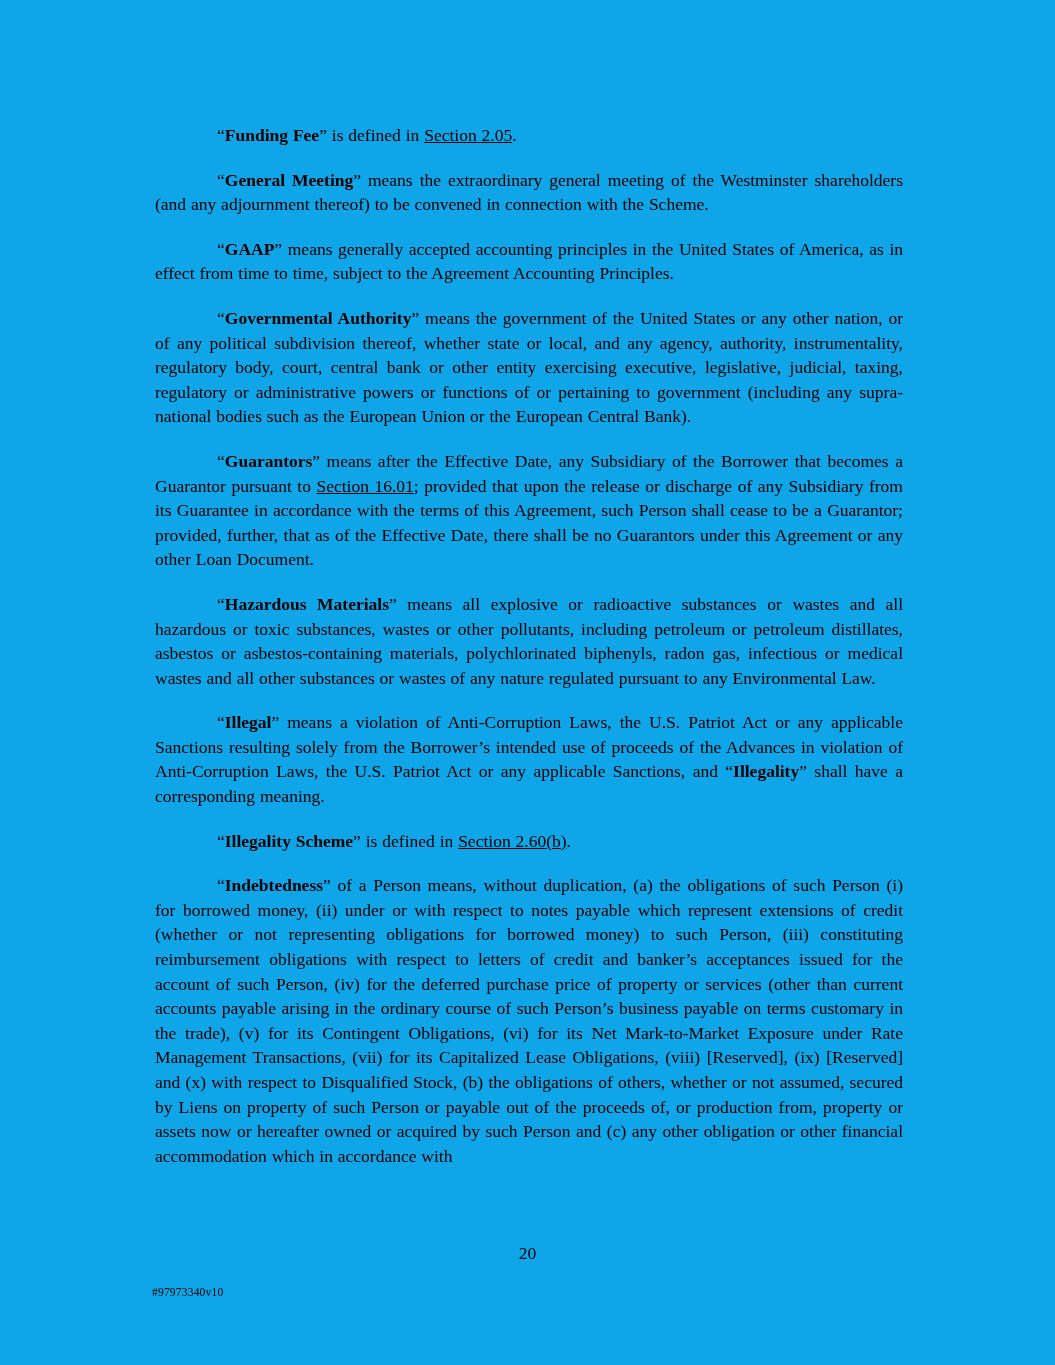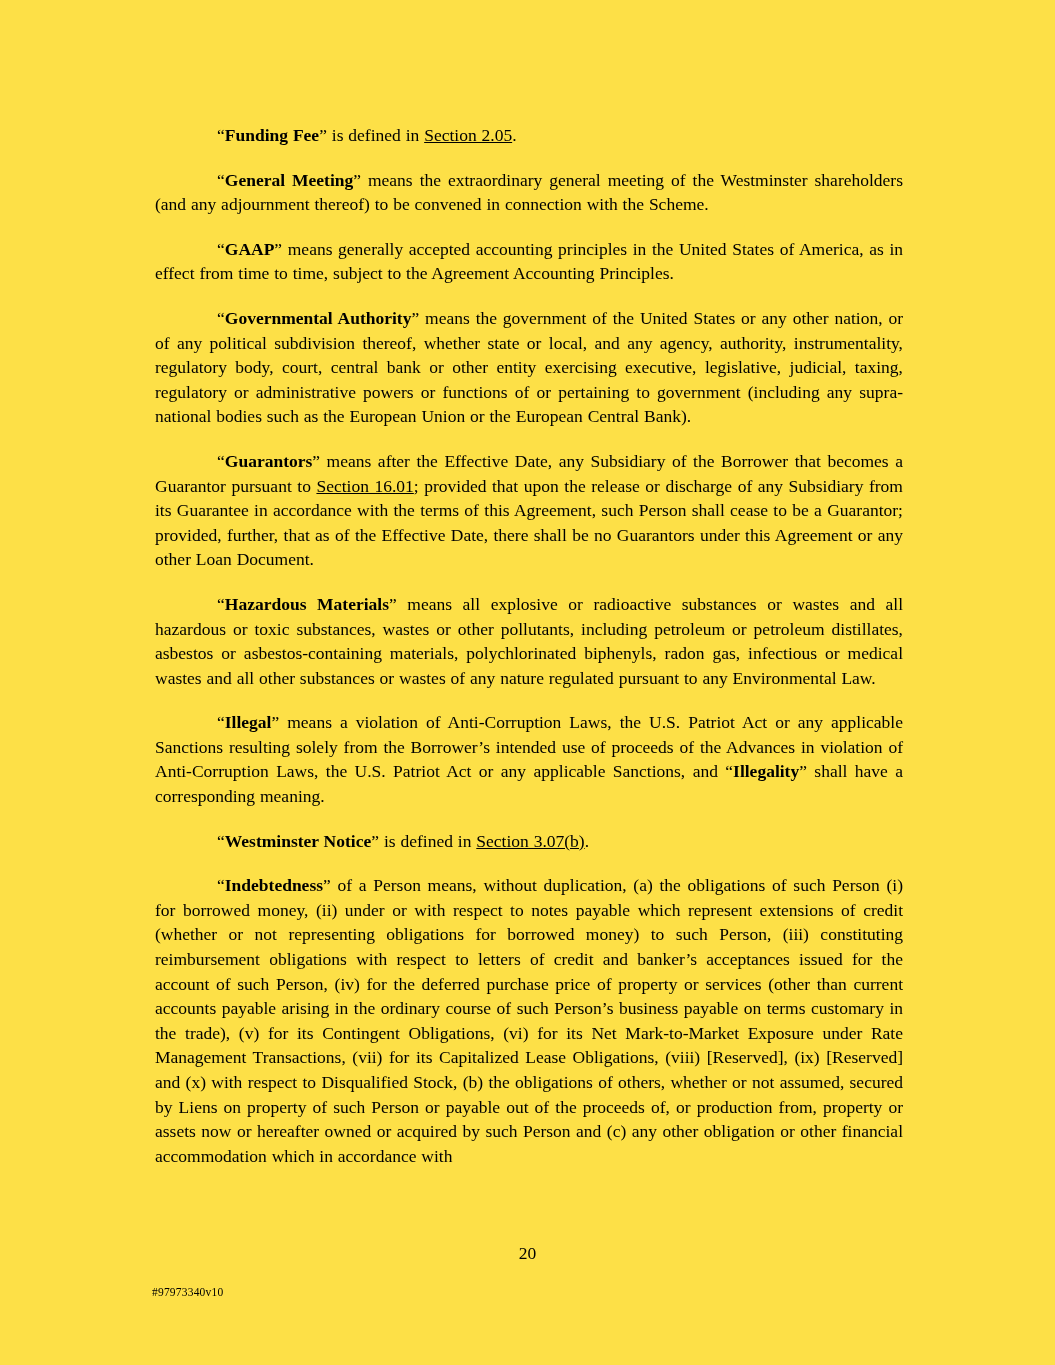--- a/index.html
+++ b/index.html
@@ -4,21 +4,21 @@
 <style>
   html, body {
     margin: 0;
     padding: 0;
     background: #ffffff;
   }
   .page {
     position: relative;
     width: 1055px;
     height: 1365px;
-    background: #fde047;
+    background: #0ea5e9;
     font-family: "Liberation Serif", "DejaVu Serif", serif;
     color: #000000;
     overflow: hidden;
   }
   .content {
     position: absolute;
     top: 123px;
     left: 155px;
     width: 748px;
   }
@@ -54,18 +54,18 @@
 
 <div class="page">
   <div class="content">
       <p class="para"><span>“</span><span class="bold">Funding Fee</span><span>” is defined in </span><span class="underline">Section 2.05</span><span>.</span></p>
       <p class="para"><span>“</span><span class="bold">General Meeting</span><span>” means the extraordinary general meeting of the Westminster shareholders (and any adjournment thereof) to be convened in connection with the Scheme.</span></p>
       <p class="para"><span>“</span><span class="bold">GAAP</span><span>” means generally accepted accounting principles in the United States of America, as in effect from time to time, subject to the Agreement Accounting Principles.</span></p>
       <p class="para"><span>“</span><span class="bold">Governmental Authority</span><span>” means the government of the United States or any other nation, or of any political subdivision thereof, whether state or local, and any agency, authority, instrumentality, regulatory body, court, central bank or other entity exercising executive, legislative, judicial, taxing, regulatory or administrative powers or functions of or pertaining to government (including any supra-national bodies such as the European Union or the European Central Bank).</span></p>
       <p class="para"><span>“</span><span class="bold">Guarantors</span><span>” means after the Effective Date, any Subsidiary of the Borrower that becomes a Guarantor pursuant to </span><span class="underline">Section 16.01</span><span>; provided that upon the release or discharge of any Subsidiary from its Guarantee in accordance with the terms of this Agreement, such Person shall cease to be a Guarantor; provided, further, that as of the Effective Date, there shall be no Guarantors under this Agreement or any other Loan Document.</span></p>
       <p class="para"><span>“</span><span class="bold">Hazardous Materials</span><span>” means all explosive or radioactive substances or wastes and all hazardous or toxic substances, wastes or other pollutants, including petroleum or petroleum distillates, asbestos or asbestos-containing materials, polychlorinated biphenyls, radon gas, infectious or medical wastes and all other substances or wastes of any nature regulated pursuant to any Environmental Law.</span></p>
       <p class="para"><span>“</span><span class="bold">Illegal</span><span>” means a violation of Anti-Corruption Laws, the U.S. Patriot Act or any applicable Sanctions resulting solely from the Borrower’s intended use of proceeds of the Advances in violation of Anti-Corruption Laws, the U.S. Patriot Act or any applicable Sanctions, and “</span><span class="bold">Illegality</span><span>” shall have a corresponding meaning.</span></p>
-      <p class="para"><span>“</span><span class="bold">Westminster Notice</span><span>” is defined in </span><span class="underline">Section 3.07(b)</span><span>.</span></p>
+      <p class="para"><span>“</span><span class="bold">Illegality Scheme</span><span>” is defined in </span><span class="underline">Section 2.60(b)</span><span>.</span></p>
       <p class="para"><span>“</span><span class="bold">Indebtedness</span><span>” of a Person means, without duplication, (a) the obligations of such Person (i) for borrowed money, (ii) under or with respect to notes payable which represent extensions of credit (whether or not representing obligations for borrowed money) to such Person, (iii) constituting reimbursement obligations with respect to letters of credit and banker’s acceptances issued for the account of such Person, (iv) for the deferred purchase price of property or services (other than current accounts payable arising in the ordinary course of such Person’s business payable on terms customary in the trade), (v) for its Contingent Obligations, (vi) for its Net Mark-to-Market Exposure under Rate Management Transactions, (vii) for its Capitalized Lease Obligations, (viii) [Reserved], (ix) [Reserved] and (x) with respect to Disqualified Stock, (b) the obligations of others, whether or not assumed, secured by Liens on property of such Person or payable out of the proceeds of, or production from, property or assets now or hereafter owned or acquired by such Person and (c) any other obligation or other financial accommodation which in accordance with</span></p>
     </div>
   <div class="page-number">20</div>
   <div class="doc-id">#97973340v10</div>
 </div>
 
 </body></html>

